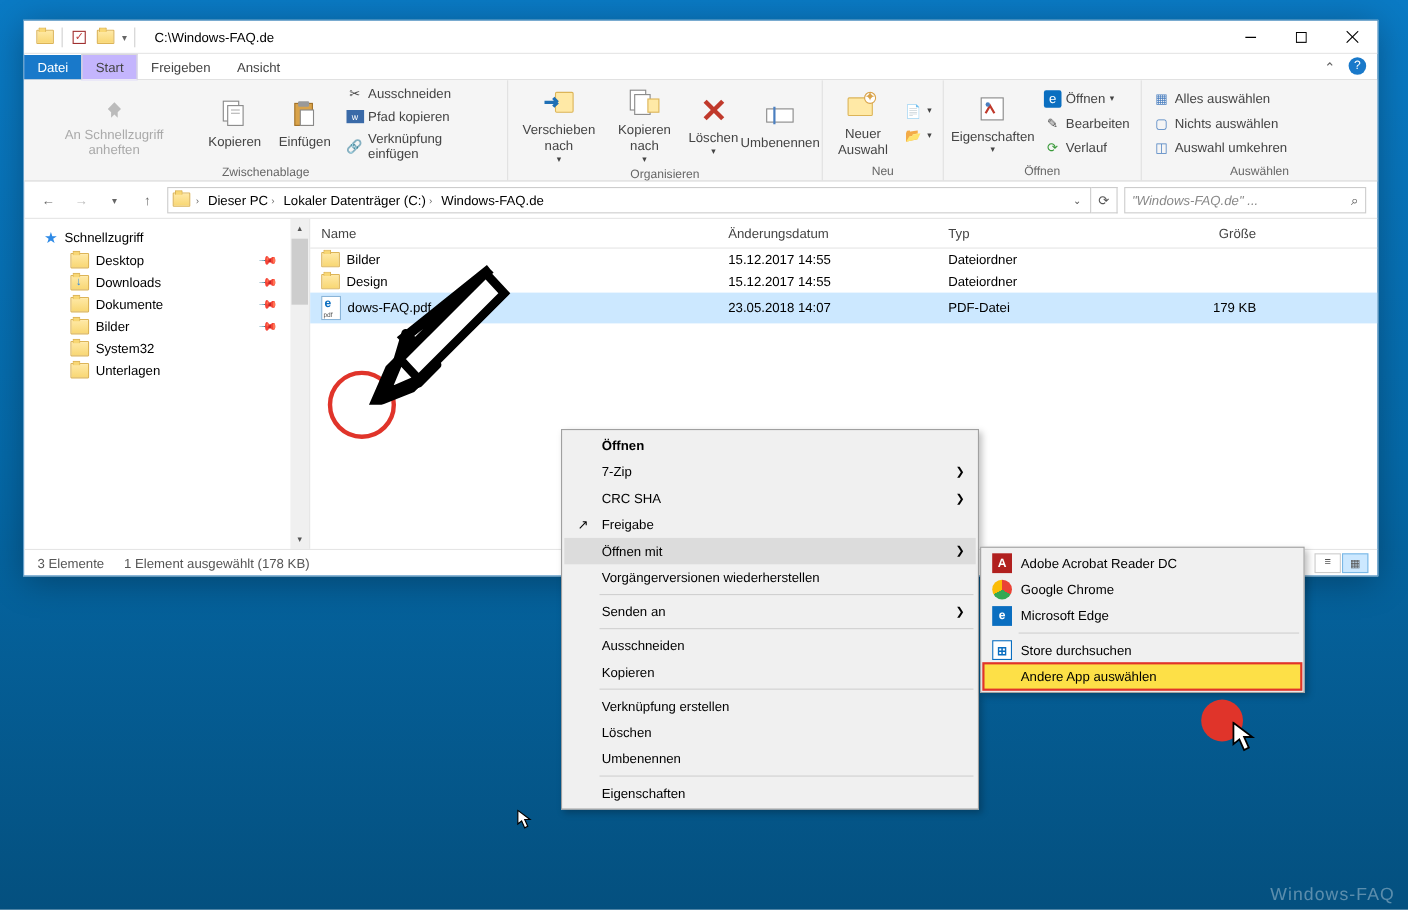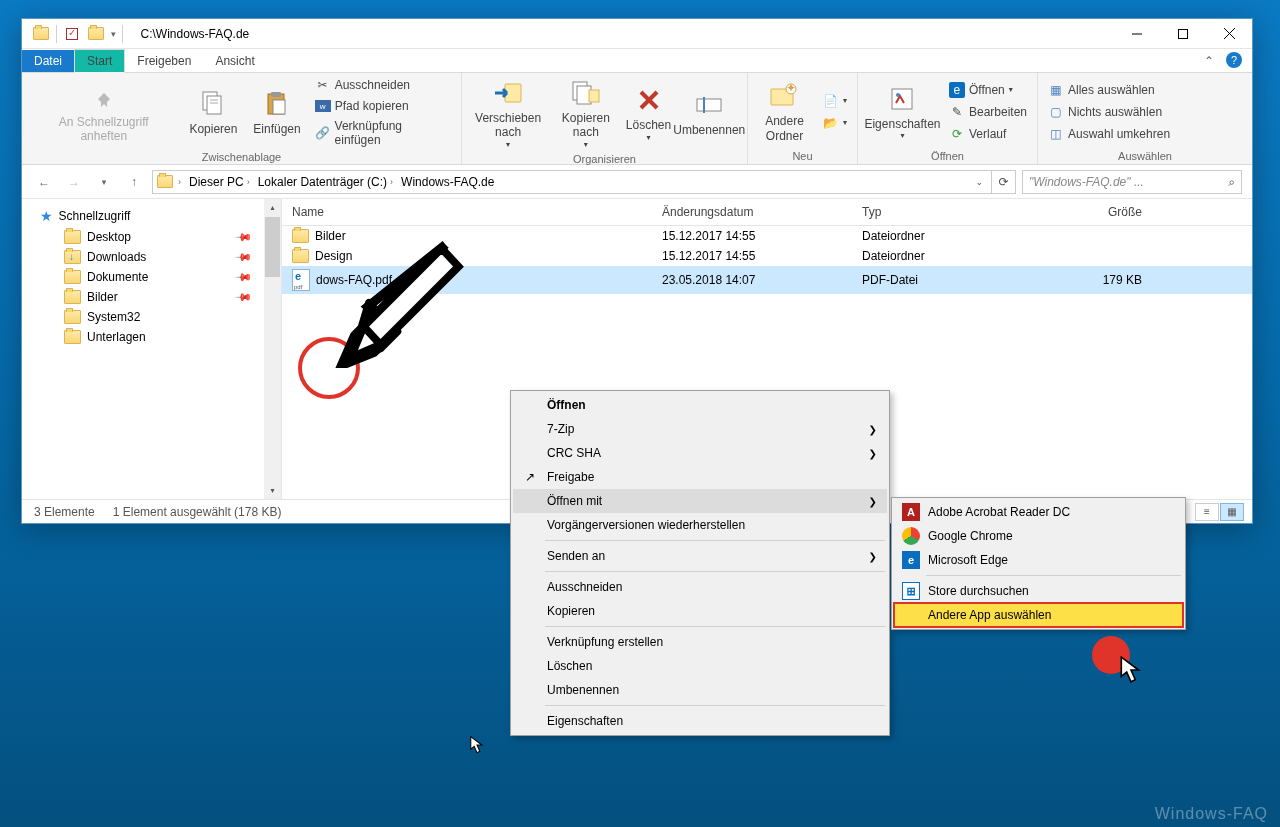--- a/index.html
+++ b/index.html
@@ -12,21 +12,21 @@
 .folder-mini:before{content:'';position:absolute;top:-3px;left:1px;width:5px;height:3px;background:#f8d774;border:1px solid #dcb457;border-bottom:none;border-radius:1px 1px 0 0}
 .check-red{width:12px;height:12px;border:1px solid #a03030;position:relative}
 .check-red:after{content:'✓';color:#c04040;font-size:10px;position:absolute;top:-2px;left:1px}
 .qat-sep{width:1px;height:18px;background:#d0d0d0}
 .title-text{padding-left:8px;color:#000}
 .winbtns{margin-left:auto;display:flex}
 .winbtn{width:46px;height:29px;display:flex;align-items:center;justify-content:center;color:#000}
 .tabs{height:24px;display:flex;align-items:flex-end;border-bottom:1px solid #dadada}
 .tab{padding:4px 12px;color:#444;cursor:default}
 .tab.file{background:#1979ca;color:#fff}
-.tab.active{background:#14b8a6;border:1px solid #dadada;border-bottom:1px solid #f5f5f5;margin-bottom:-1px}
+.tab.active{background:#c4b5fd;border:1px solid #dadada;border-bottom:1px solid #f5f5f5;margin-bottom:-1px}
 .tabs .spacer{flex:1}
 .tabs .collapse{padding:4px 8px;color:#666}
 .tabs .help{width:16px;height:16px;border-radius:50%;background:#1979ca;color:#fff;display:flex;align-items:center;justify-content:center;margin:0 10px 4px 4px;font-size:11px}
 .ribbon{height:92px;background:#f5f5f5;border-bottom:1px solid #dadada;display:flex}
 .rgroup{border-right:1px solid #e0e0e0;display:flex;flex-direction:column;padding:2px 6px 0 6px}
 .rgroup-body{flex:1;display:flex;align-items:center;gap:4px}
 .rgroup-label{text-align:center;color:#666;font-size:11px;padding:2px 0}
 .rbtn-lg{display:flex;flex-direction:column;align-items:center;justify-content:center;padding:2px 6px;min-width:50px;text-align:center;color:#444;line-height:1.2}
 .rbtn-lg .ico{width:32px;height:32px;display:flex;align-items:center;justify-content:center;margin-bottom:2px}
 .rbtn-lg.disabled{color:#aaa}
@@ -240,21 +240,21 @@
     <div class="rgroup" style="width:110px">
       <div class="rgroup-body">
         <div class="rbtn-lg">
             <div class="ico">
               <svg width="30" height="26">
                 <rect x="2" y="6" width="22" height="16" rx="1" fill="#ffe9a6" stroke="#dcb457"></rect>
                 <circle cx="22" cy="6" r="5" fill="#fff" stroke="#d9a34a"></circle>
                 <text x="22" y="9" text-anchor="middle" font-size="9" fill="#d9a34a">✦</text>
               </svg>
             </div>
-            <span>Andere Ordner</span>
+            <span>Neuer Auswahl</span>
           </div>
         <div class="rstack">
             <div class="rbtn-sm">
               <span class="ico">📄</span>
               <span style="font-size:8px">▾</span>
             </div>
             <div class="rbtn-sm">
               <span class="ico">📂</span>
               <span style="font-size:8px">▾</span>
             </div>

